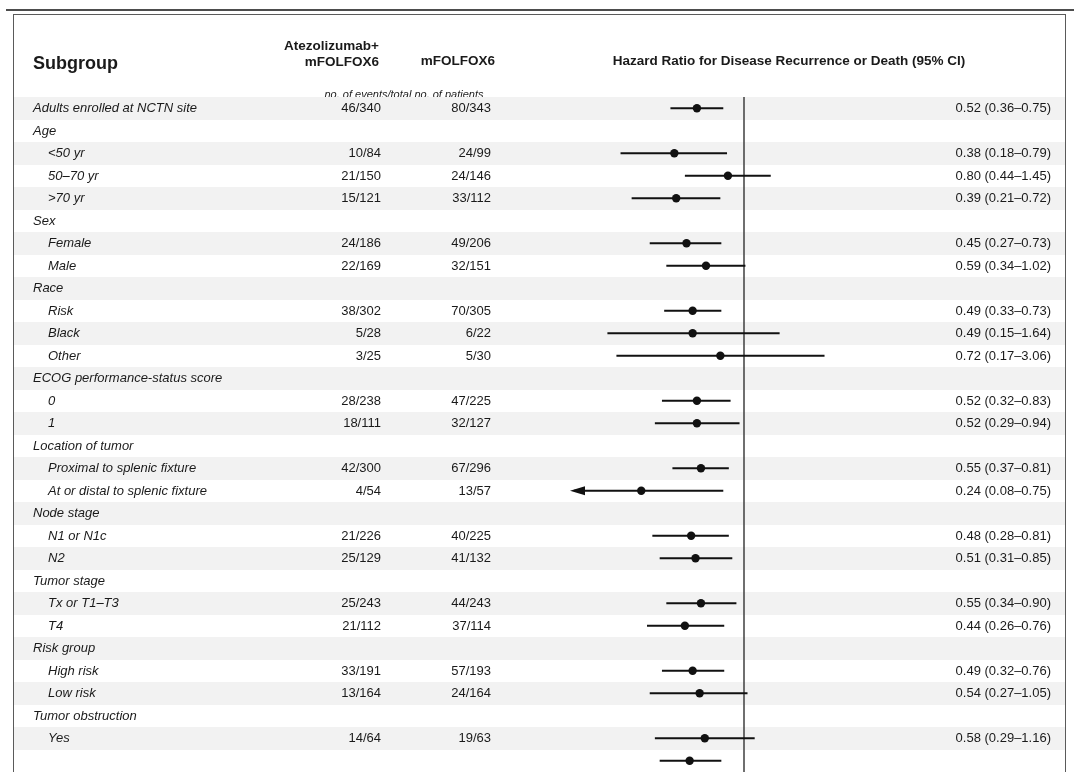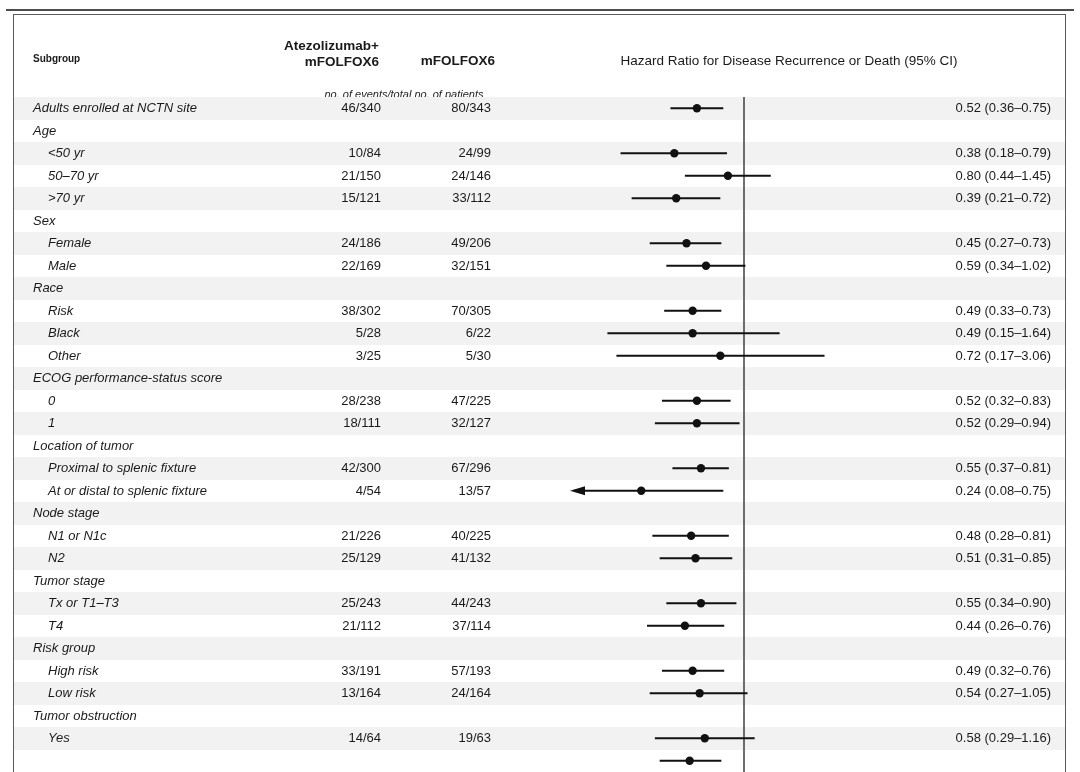--- a/index.html
+++ b/index.html
@@ -1,27 +1,27 @@
 <!DOCTYPE html>
 <html><head>
 <meta charset="utf-8">
 <style>
   html,body{margin:0;padding:0;background:#ffffff;}
   .stage{position:relative;width:1080px;height:772px;overflow:hidden;background:#fff;
          font-family:"Liberation Sans",sans-serif;color:#1a1a1a;}
   .top-rule{position:absolute;left:6px;top:9px;width:1068px;height:2px;background:#4d4d4d;}
   .panel{position:absolute;left:13px;top:14px;width:1053px;height:790px;box-sizing:border-box;
          border:1.5px solid #5a5a5a;border-bottom:none;background:#fff;}
-  .hdr-subgroup{position:absolute;left:19px;top:38px;font-weight:bold;font-size:10px;}
+  .hdr-subgroup{position:absolute;left:19px;top:38px;font-weight:bold;font-size:18px;}
   .hdr-atezo{position:absolute;left:200px;width:165px;top:23px;text-align:right;
              font-weight:bold;font-size:13.5px;line-height:15.5px;}
   .hdr-mfolfox{position:absolute;left:404px;width:80px;top:38px;text-align:center;
                font-weight:bold;font-size:13.5px;}
   .hdr-hr{position:absolute;left:560px;width:430px;top:38px;text-align:center;
-          font-weight:normal;font-size:13.5px;}
+          font-weight:bold;font-size:13.5px;}
   .hdr-note{position:absolute;left:260px;width:260px;top:61px;text-align:center;
             font-style:italic;font-size:11px;color:#222;margin-top:12px;}
   .rows{position:absolute;left:0;top:82px;width:100%;}
   .row{position:relative;height:22.5px;line-height:22.5px;font-size:13px;}
   .row.band{background:#f2f2f2;}
   .lab{position:absolute;left:19px;white-space:nowrap;font-style:italic;}
   .lab.ind{left:34px;}
   .cell-a{position:absolute;left:287px;width:80px;text-align:right;}
   .cell-b{position:absolute;left:397px;width:80px;text-align:right;}
   .cell-hr{position:absolute;left:885px;width:152px;text-align:right;}

